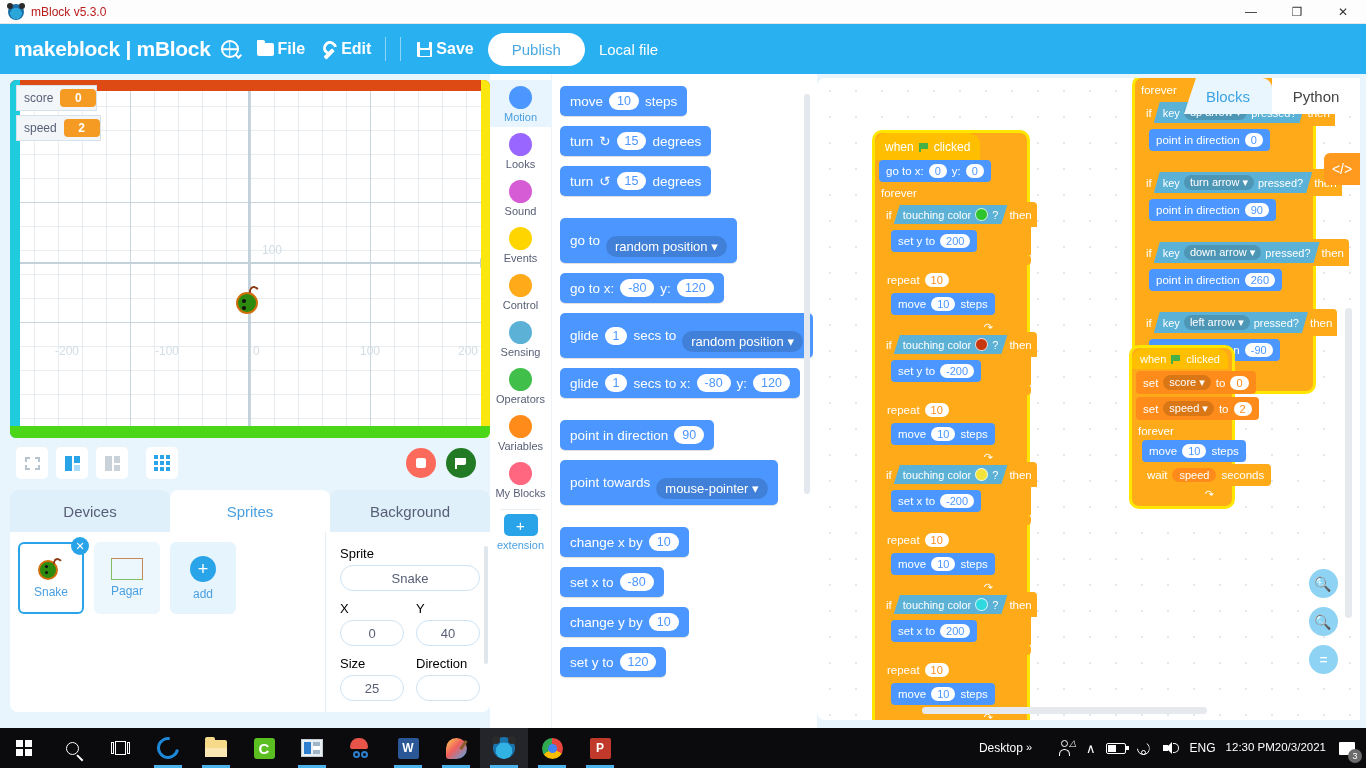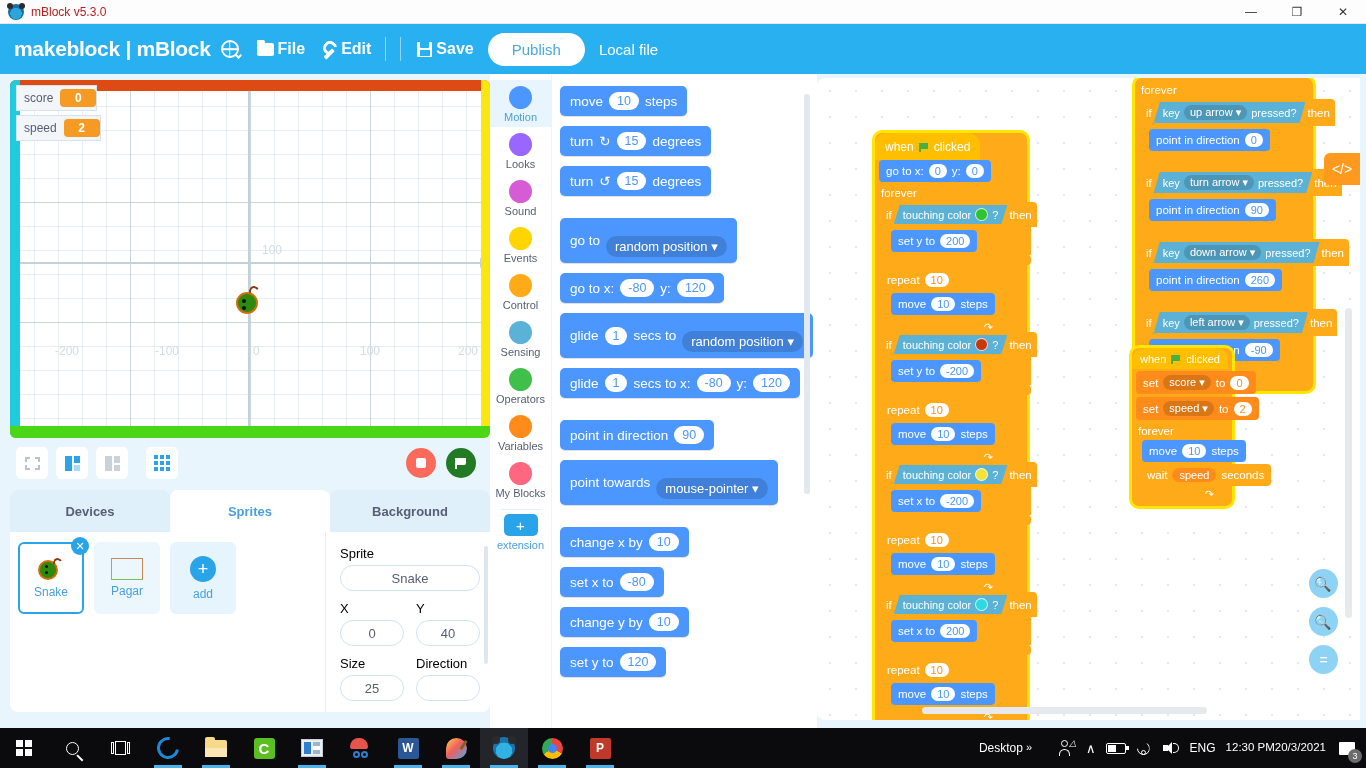--- a/index.html
+++ b/index.html
@@ -235,22 +235,22 @@
     content: ""; position: absolute; left: 0; top: 0; width: 2px; height: 11px; background: #fff;
   }
 
   
   .sprite-panel {
     width: 480px; height: 222px; background: #fff; border-radius: 8px; margin-top: 2px;
     display: flex; flex-direction: column; overflow: hidden;
   }
   .sp-tabs { display: flex; height: 42px; background: #e9f5fd; }
   .sp-tab {
-    flex: 1; display: flex; align-items: center; justify-content: center; font-size: 13px;
-    color: #575e75; background: #dff0fb; border-radius: 8px 8px 0 0; cursor: pointer; font-weight: bold;
+    flex: 1; display: flex; align-items: center; justify-content: center; font-size: 15px;
+    color: #575e75; background: #dff0fb; border-radius: 8px 8px 0 0; cursor: pointer;
   }
   .sp-tab.active { background: #fff; color: #4a9fe0; }
   .sp-body { flex: 1; display: flex; position: relative; }
   .sp-list { flex: 1; padding: 10px 8px; display: flex; gap: 10px; align-items: flex-start; }
   .sprite-card {
     width: 66px; height: 72px; background: #ecf6fd; border-radius: 6px; display: flex;
     flex-direction: column; align-items: center; justify-content: center; gap: 4px;
     position: relative; cursor: pointer;
   }
   .sprite-card.selected { background: #fff; border: 2px solid #2aa4e8; }
@@ -1018,20 +1018,24 @@
           <span class="sblk ctrl">
             <span>wait</span>
             <span style="background:#ff8c1a;border-radius:9px;padding:1px 7px;font-size:11px;color:#fff">speed</span>
             <span>seconds</span>
           </span>
         </div>
         <div style="height:10px;text-align:right;padding-right:18px;color:#fff;font-size:11px">↷</div>
       </div>
     </div>
 
+    <div class="bp-tabs">
+      <div class="bp-tab left">Blocks</div>
+      <div class="bp-tab right">Python</div>
+    </div>
     <div class="code-tab">&lt;/&gt;</div>
 
     <div class="zoom-ctrls">
       <div class="zbtn">🔍<span style="position:absolute;margin-left:-7px;margin-top:-1px;font-size:9px">+</span></div>
       <div class="zbtn">🔍<span style="position:absolute;margin-left:-7px;margin-top:-1px;font-size:9px">-</span></div>
       <div class="zbtn">=</div>
     </div>
     <div class="ws-vscroll"></div>
     <div class="ws-hscroll"></div>
   </div>

